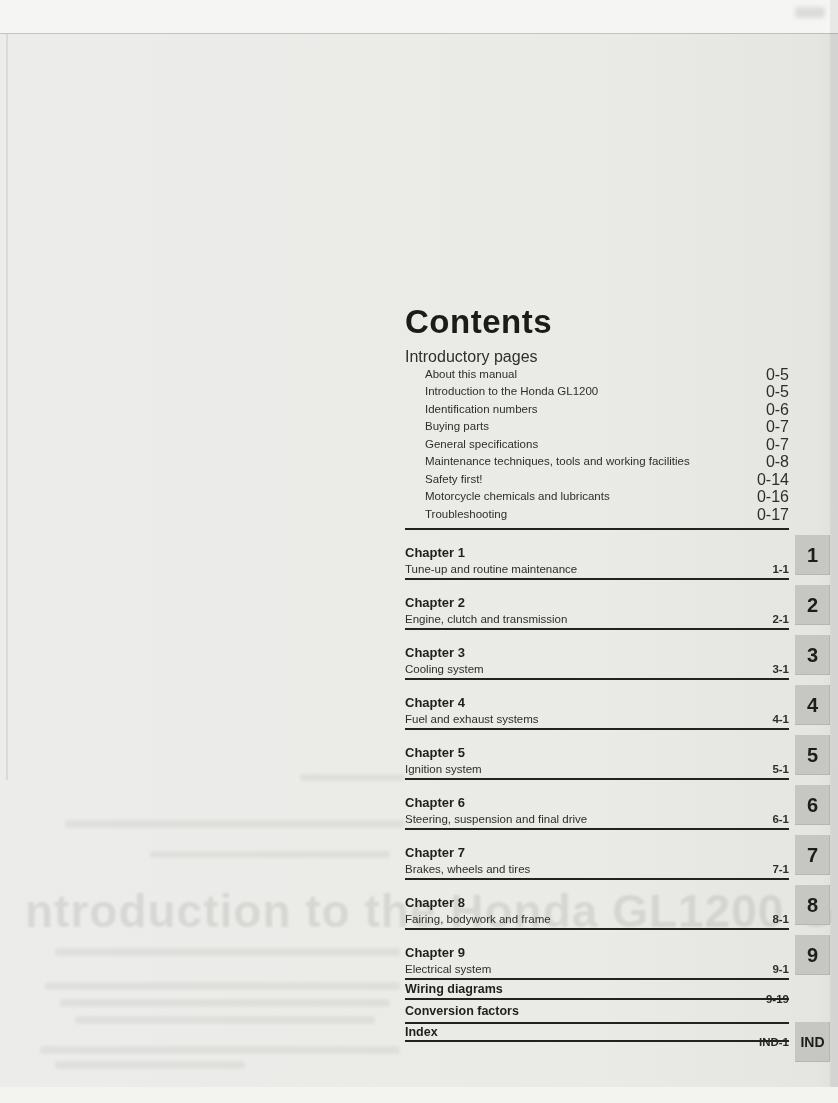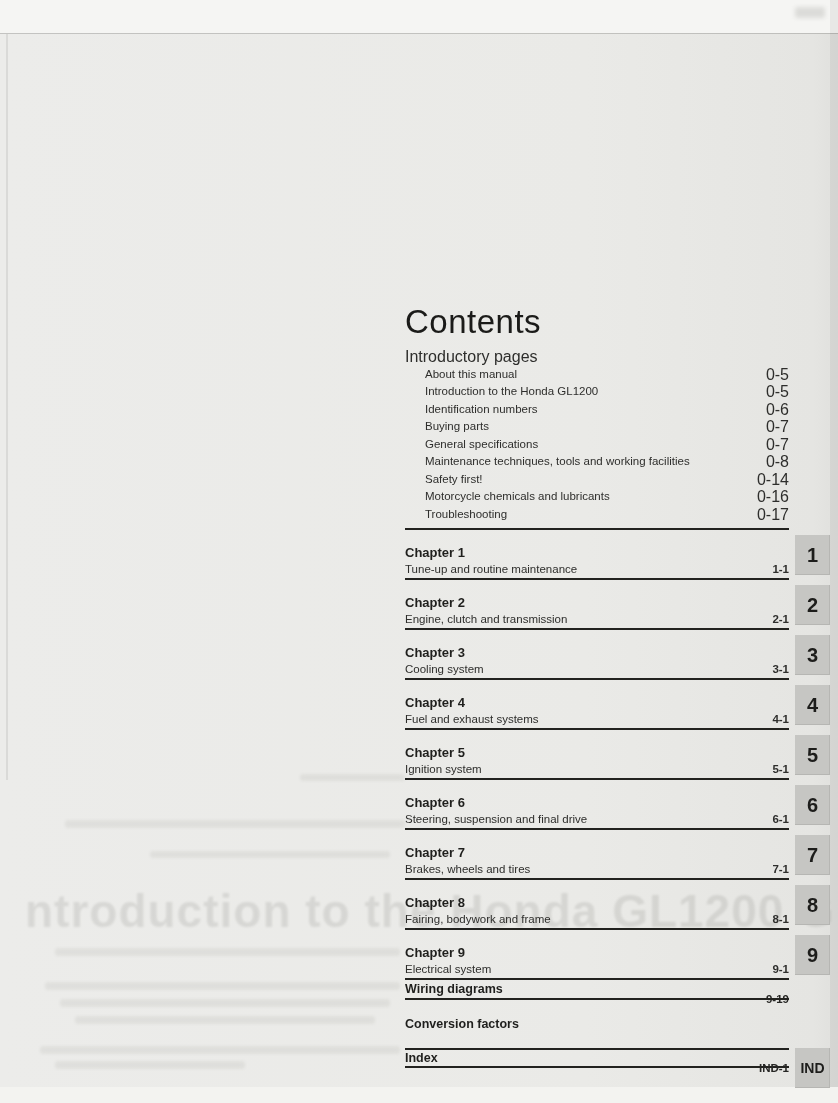--- a/index.html
+++ b/index.html
@@ -24,21 +24,21 @@
   .ghost-title{
     position:absolute;left:25px;top:884px;width:810px;
     font-size:46px;font-weight:bold;letter-spacing:1px;white-space:nowrap;
     color:#4a4a44;opacity:.12;filter:blur(1.3px);overflow:hidden;
   }
   .gbar{position:absolute;background:#77776f;opacity:.10;filter:blur(1.5px);border-radius:3px;}
 
   
   .content{position:absolute;left:405px;top:303px;width:384px;}
   .title{
-    margin:0 0 7px 0;font-size:33px;line-height:38px;font-weight:normal;
+    margin:0 0 7px 0;font-size:33px;line-height:38px;font-weight:bold;
     letter-spacing:.5px;color:#1b1b19;
   }
   .intro-heading{font-size:16px;line-height:17.5px;color:#2e2e2c;}
   .intro-item{
     display:flex;justify-content:space-between;
     padding-left:20px;font-size:11.5px;line-height:17.5px;color:#2e2e2c;
   }
   .intro-page{font-size:16px;}
 
   .sections{margin-top:5px;}
@@ -48,21 +48,21 @@
   .chapter-sub{display:flex;justify-content:space-between;
     font-size:11.5px;line-height:18px;color:#2e2e2c;}
   .chapter-page{font-weight:bold;font-size:11.5px;}
   .tab{
     position:absolute;right:-41px;top:5px;width:35px;height:40px;
     background:#c6c6c3;box-shadow:inset -1px -1px 0 rgba(0,0,0,.08);
     display:flex;align-items:center;justify-content:center;
     font-weight:bold;font-size:20px;color:#1d1d1b;
   }
   .extra{height:20px;display:flex;align-items:center;justify-content:space-between;}
-  .extra.tall{height:50px;}
+  .extra.tall{height:24px;}
   .extra-title{font-size:12.5px;font-weight:bold;color:#1f1f1d;}
   .extra-page{font-size:11.5px;font-weight:bold;margin-top:20px;}
   .extra.last{border-bottom:2px solid #22221f;}
   .tab-ind{font-size:14px;top:-2px;}
 </style>
 </head>
 <body>
 
 <div class="page">
 

